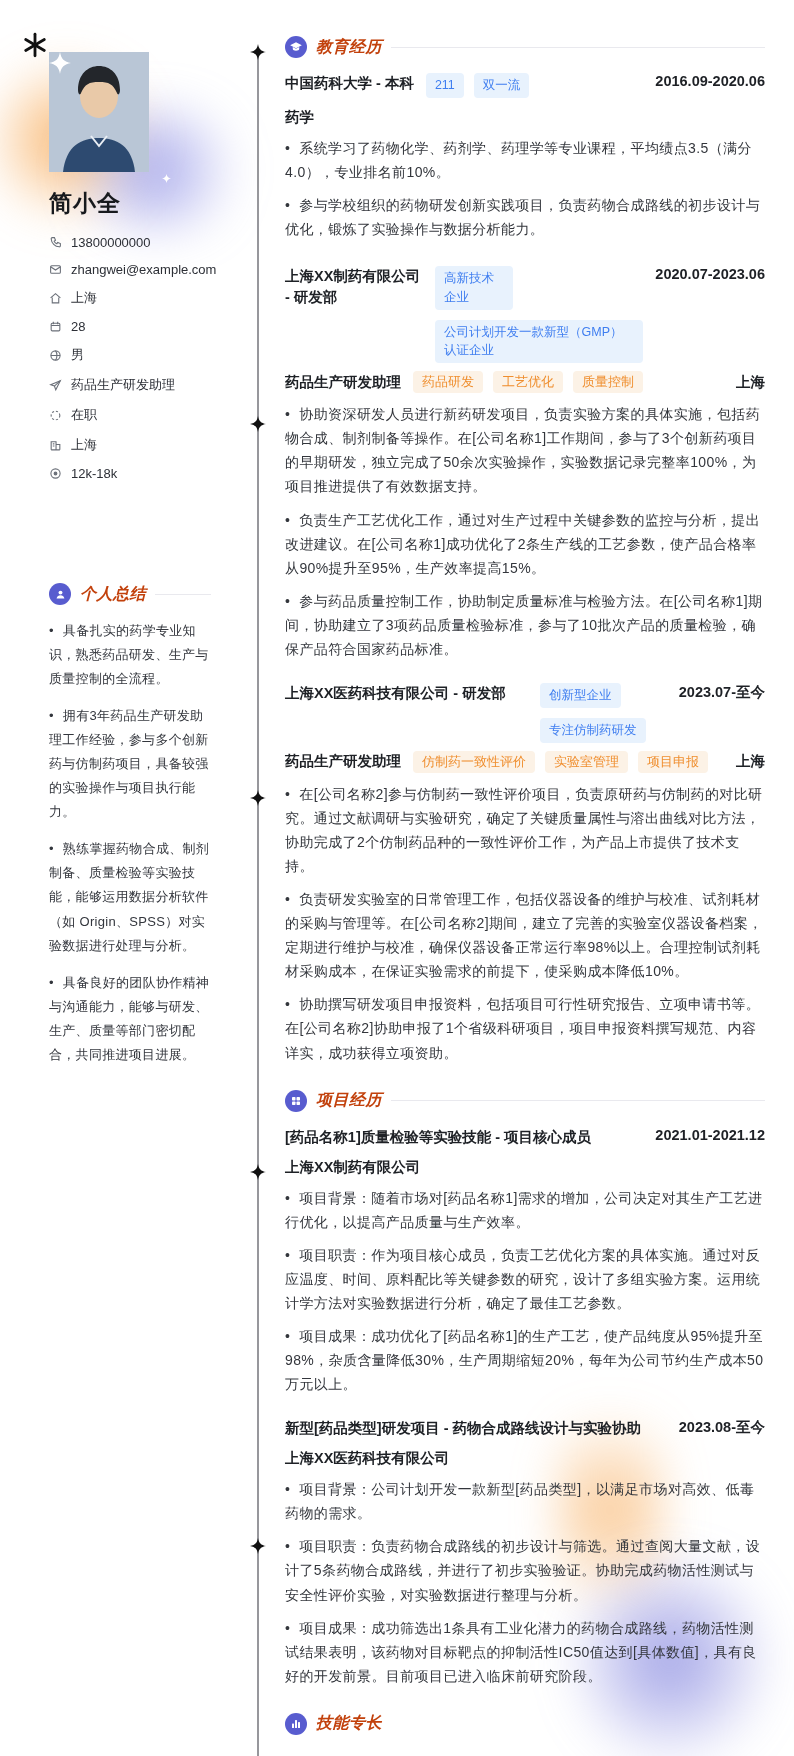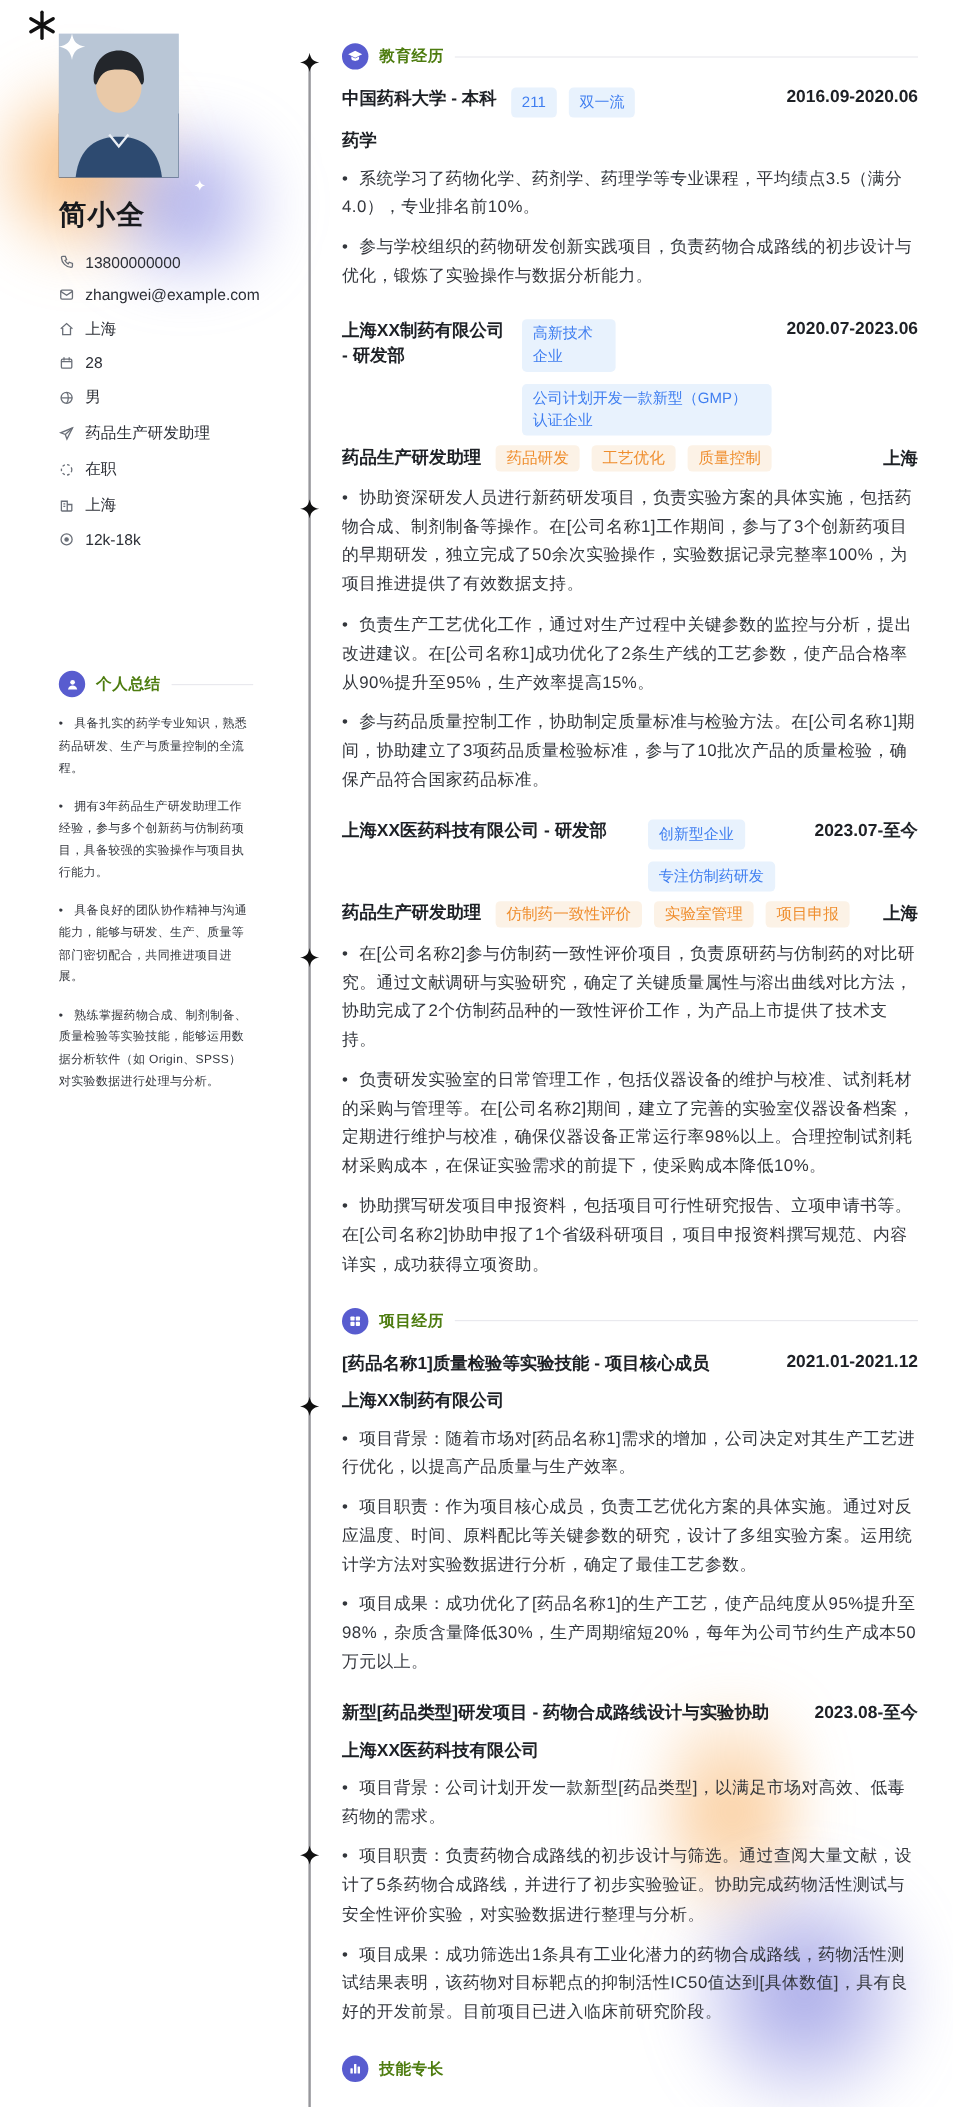--- a/index.html
+++ b/index.html
@@ -14,37 +14,37 @@
   .blob-orange-top { left:-18px; top:55px; width:170px; height:170px;
     background:radial-gradient(circle,rgba(246,158,64,.8) 0%,rgba(246,158,64,0) 70%); }
   .blob-purple-photo { left:55px; top:105px; width:200px; height:130px;
     background:radial-gradient(circle,rgba(134,137,228,.75) 0%,rgba(134,137,228,0) 70%); }
   .blob-orange-bot { left:555px; top:1380px; width:110px; height:260px; border-radius:40%;
     background:radial-gradient(circle,rgba(246,158,64,.55) 0%,rgba(246,158,64,0) 72%); }
   .blob-purple-bot { left:570px; top:1545px; width:200px; height:230px;
     background:radial-gradient(circle,rgba(118,120,219,.7) 0%,rgba(118,120,219,0) 72%); }
 
   
-  .sidebar { position:absolute; left:49px; top:28px; width:162px; z-index:2; }
+  .sidebar { position:absolute; left:49px; top:52px; width:162px; z-index:2; }
   .asterisk { position:absolute; left:-27px; top:-20px; width:26px; height:26px; }
   .photo { position:relative; width:100px; height:120px; background:linear-gradient(180deg,#c7d3e2 0%,#9fb2c6 55%,#33507a 56%,#27405f 100%); overflow:hidden; }
   .photo svg { position:absolute; left:0; top:0; }
   .sparkle-big { position:absolute; left:88px; top:100px; width:22px; height:22px; z-index:3; }
   .sparkle-small { position:absolute; left:113px; top:122px; width:9px; height:9px; z-index:3; }
   .name { margin-top:16px; font-size:23px; font-weight:700; color:#17191d; letter-spacing:1px; }
   .contacts { margin-top:16px; }
   .contact-row { display:flex; align-items:center; gap:9px; margin-bottom:12px; }
   .contact-row svg { flex:0 0 13px; }
   .contact-text { font-size:13px; color:#2c2f36; }
   .side-section { margin-top:102px; }
   .sec-head { display:flex; align-items:center; gap:9px; margin-bottom:14px; }
   .sec-icon { width:22px; height:22px; border-radius:50%; background:#585ccf; display:flex; align-items:center; justify-content:center; flex:0 0 22px; }
-  .sec-title { font-size:13px; font-weight:700; color:#4d7c0f; letter-spacing:.5px; white-space:nowrap; }
+  .sec-title { font-size:16px; font-weight:700; color:#c2410c; letter-spacing:.5px; white-space:nowrap;font-style:italic; }
   .sec-line { flex:1; height:1px; background:#e9e9ee; }
-  .side-bullets .bl { font-size:10px; line-height:1.85; color:#33363d; margin-bottom:13px; letter-spacing:.3px; }
+  .side-bullets .bl { font-size:13px; line-height:1.85; color:#33363d; margin-bottom:13px; letter-spacing:.3px; }
   .dot { margin-right:9px; }
 
   
   .timeline-line { position:absolute; left:257px; top:52px; bottom:0; width:1.5px; background:#97979c; z-index:1; }
   .tstar { position:absolute; left:250px; width:16px; height:16px; z-index:2; }
 
   
   .main { position:absolute; left:285px; top:36px; width:480px; z-index:2; }
   .section { margin-bottom:25px; }
   .section .sec-head { margin-bottom:15px; }
@@ -185,22 +185,22 @@
             <circle cx="12" cy="8.5" r="3.6"></circle>
             <path d="M4.8 19.5c.9-4 3.8-6 7.2-6s6.3 2 7.2 6z"></path>
           </svg>
       </span>
       <span class="sec-title">个人总结</span>
       <span class="sec-line"></span>
     </div>
     <div class="side-bullets">
       <p class="bl"><span class="dot">•</span><span>具备扎实的药学专业知识，熟悉药品研发、生产与质量控制的全流程。</span></p>
       <p class="bl"><span class="dot">•</span><span>拥有3年药品生产研发助理工作经验，参与多个创新药与仿制药项目，具备较强的实验操作与项目执行能力。</span></p>
+      <p class="bl"><span class="dot">•</span><span>熟练掌握药物合成、制剂制备、质量检验等实验技能，能够运用数据分析软件（如 Origin、SPSS）对实验数据进行处理与分析。</span></p>
       <p class="bl"><span class="dot">•</span><span>具备良好的团队协作精神与沟通能力，能够与研发、生产、质量等部门密切配合，共同推进项目进展。</span></p>
-      <p class="bl"><span class="dot">•</span><span>熟练掌握药物合成、制剂制备、质量检验等实验技能，能够运用数据分析软件（如 Origin、SPSS）对实验数据进行处理与分析。</span></p>
     </div>
   </div>
 </div>
 
 <div class="main">
 
   <div class="section">
     <div class="sec-head">
       <span class="sec-icon">
         <svg width="14" height="14" viewBox="0 0 24 24" fill="#fff">

